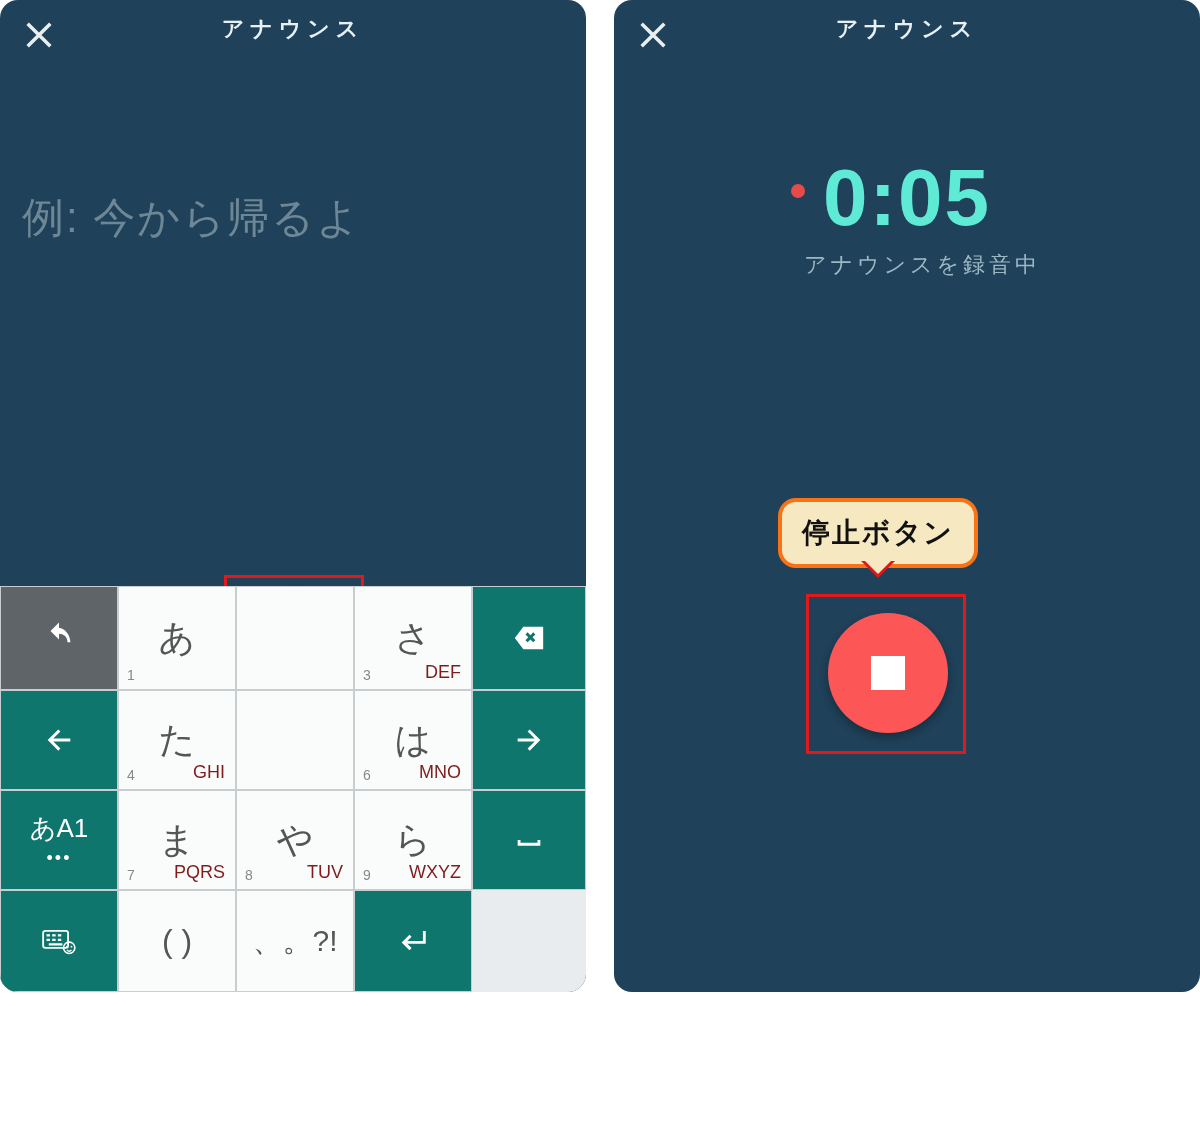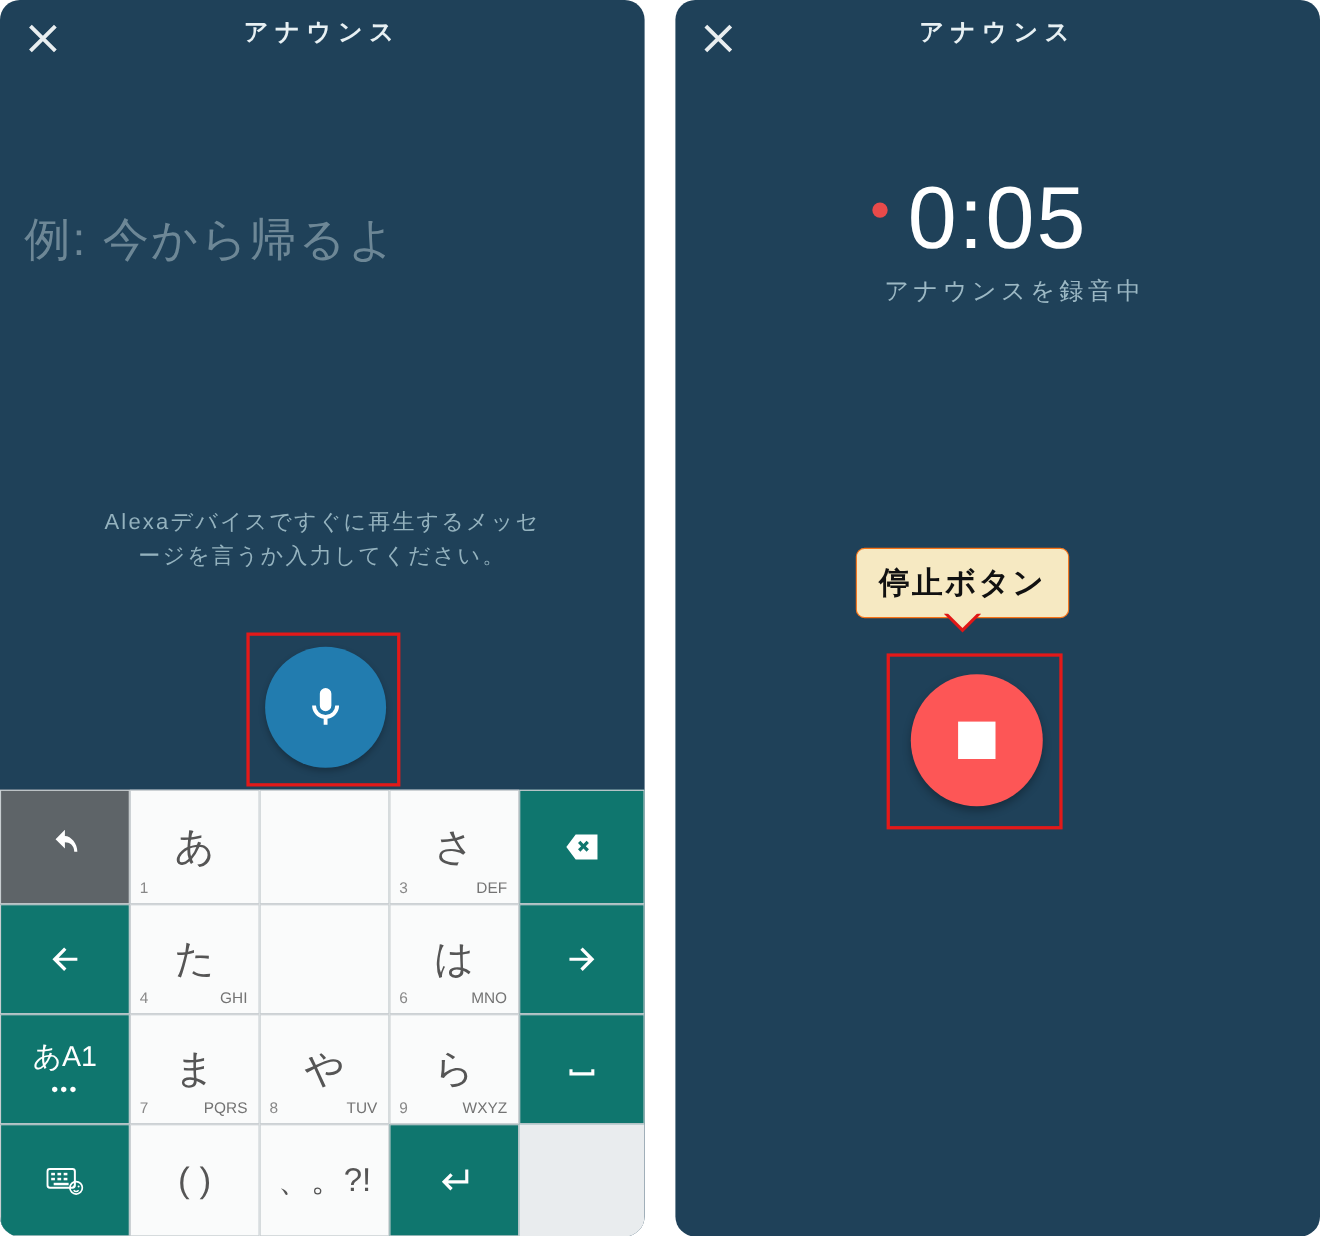--- a/index.html
+++ b/index.html
@@ -3,21 +3,21 @@
   <meta charset="utf-8">
   <style>
     * { margin:0; padding:0; box-sizing:border-box; }
     body {
       width:1200px; height:1124px;
       display:flex; gap:28px;
       background:#fff;
       font-family:"Hiragino Sans","Yu Gothic",Meiryo,sans-serif;
     }
     .phone {
-      position:relative; width:586px; height:1124px;
+      position:relative; width:586px; height:992px;
       background:#1f4159; border-radius:18px; overflow:hidden;
       color:#cfdde3;
     }
     
     .header { position:relative; height:58px; display:flex; align-items:center; }
     .close-x { position:absolute; left:22px; top:18px; width:34px; height:34px; cursor:pointer; }
     .close-x svg { width:100%; height:100%; }
     .title { flex:1; text-align:center; font-size:22px; color:#e7f0f3; letter-spacing:6px; font-weight:600; }
     
     .placeholder {
@@ -59,49 +59,49 @@
       border:1px solid #c7cdd0;
       display:flex; flex-direction:column;
       align-items:center; justify-content:center;
       position:relative; font-weight:300;
     }
     .key-dark { background:#5e6468; color:#fff; }
     .key-dark2 { background:#0f766e; color:#fff; }
     .key-light { background:#fafbfb; color:#555; }
     .key-main { font-size:36px; }
     .key-sub { position:absolute; left:8px; bottom:6px; font-size:14px; color:#888; }
-    .key-sub-r { position:absolute; right:10px; bottom:6px; font-size:14px; color:#737373; }
+    .key-sub-r { position:absolute; right:10px; bottom:6px; font-size:18px; color:#7f1d1d; }
     .key svg { width:34px; height:34px; fill:#fff; }
     .mode-label { font-size:26px; color:#fff; }
     .mode-dots { font-size:18px; color:#fff; letter-spacing:2px; margin-top:2px; }
     
     .timer-wrap {
       position:absolute; left:0; right:0; top:152px; text-align:center;
     }
     .timer {
       display:inline-flex; align-items:baseline; justify-content:center;
       position:relative;
     }
     .rec-dot {
       width:14px; height:14px; border-radius:7px; background:#e84a4a;
       position:absolute; left:-32px; top:32px;
     }
     .timer-text {
-      font-size:80px; color:#ffffff; font-weight:400; letter-spacing:2px;
+      font-size:80px; color:#5eead4; font-weight:700; letter-spacing:2px;
     }
     .rec-status {
       margin-top:6px; font-size:22px; color:#9cb8c4; letter-spacing:4px;padding-left:31px;
     }
     
     .callout {
       position:absolute; left:778px; top:498px;
       padding:12px 20px;
       background:#f6e9c2;
-      border:1px solid #f97316;
-      border-radius:8px;
+      border:4px solid #f97316;
+      border-radius:18px;
       color:#111; font-size:28px; font-weight:700;
       letter-spacing:2px;
     }
     .callout:after {
       content:""; position:absolute; left:50%; margin-left:-14px; bottom:-24px;
       border:14px solid transparent; border-top-color:#f6e9c2;
     }
     .callout:before {
       content:""; position:absolute; left:50%; margin-left:-17px; bottom:-31px;
       border:17px solid transparent; border-top-color:#e01717;
@@ -128,21 +128,20 @@
     <div class="close-x">
       <svg viewBox="0 0 24 24">
           <path stroke="#e9eef0" stroke-width="2.5" fill="none" d="M4 4 L20 20 M20 4 L4 20"></path>
         </svg>
     </div>
     <div class="title">アナウンス</div>
   </div>
 
   <div class="placeholder">例: 今から帰るよ</div>
 
-  <div class="instructions">Alexaデバイスですぐに再生するメッセージを言うか入力してください。</div>
 
   <div class="mic-wrap">
     <div class="mic-btn">
       <svg viewBox="0 0 24 24">
           <path d="M12 14a3 3 0 0 0 3-3V5a3 3 0 0 0-6 0v6a3 3 0 0 0 3 3zm5-3a5 5 0 0 1-10 0H5a7 7 0 0 0 6 6.92V21h2v-3.08A7 7 0 0 0 19 11z"></path>
         </svg>
     </div>
   </div>
 
   <div class="arrow">

